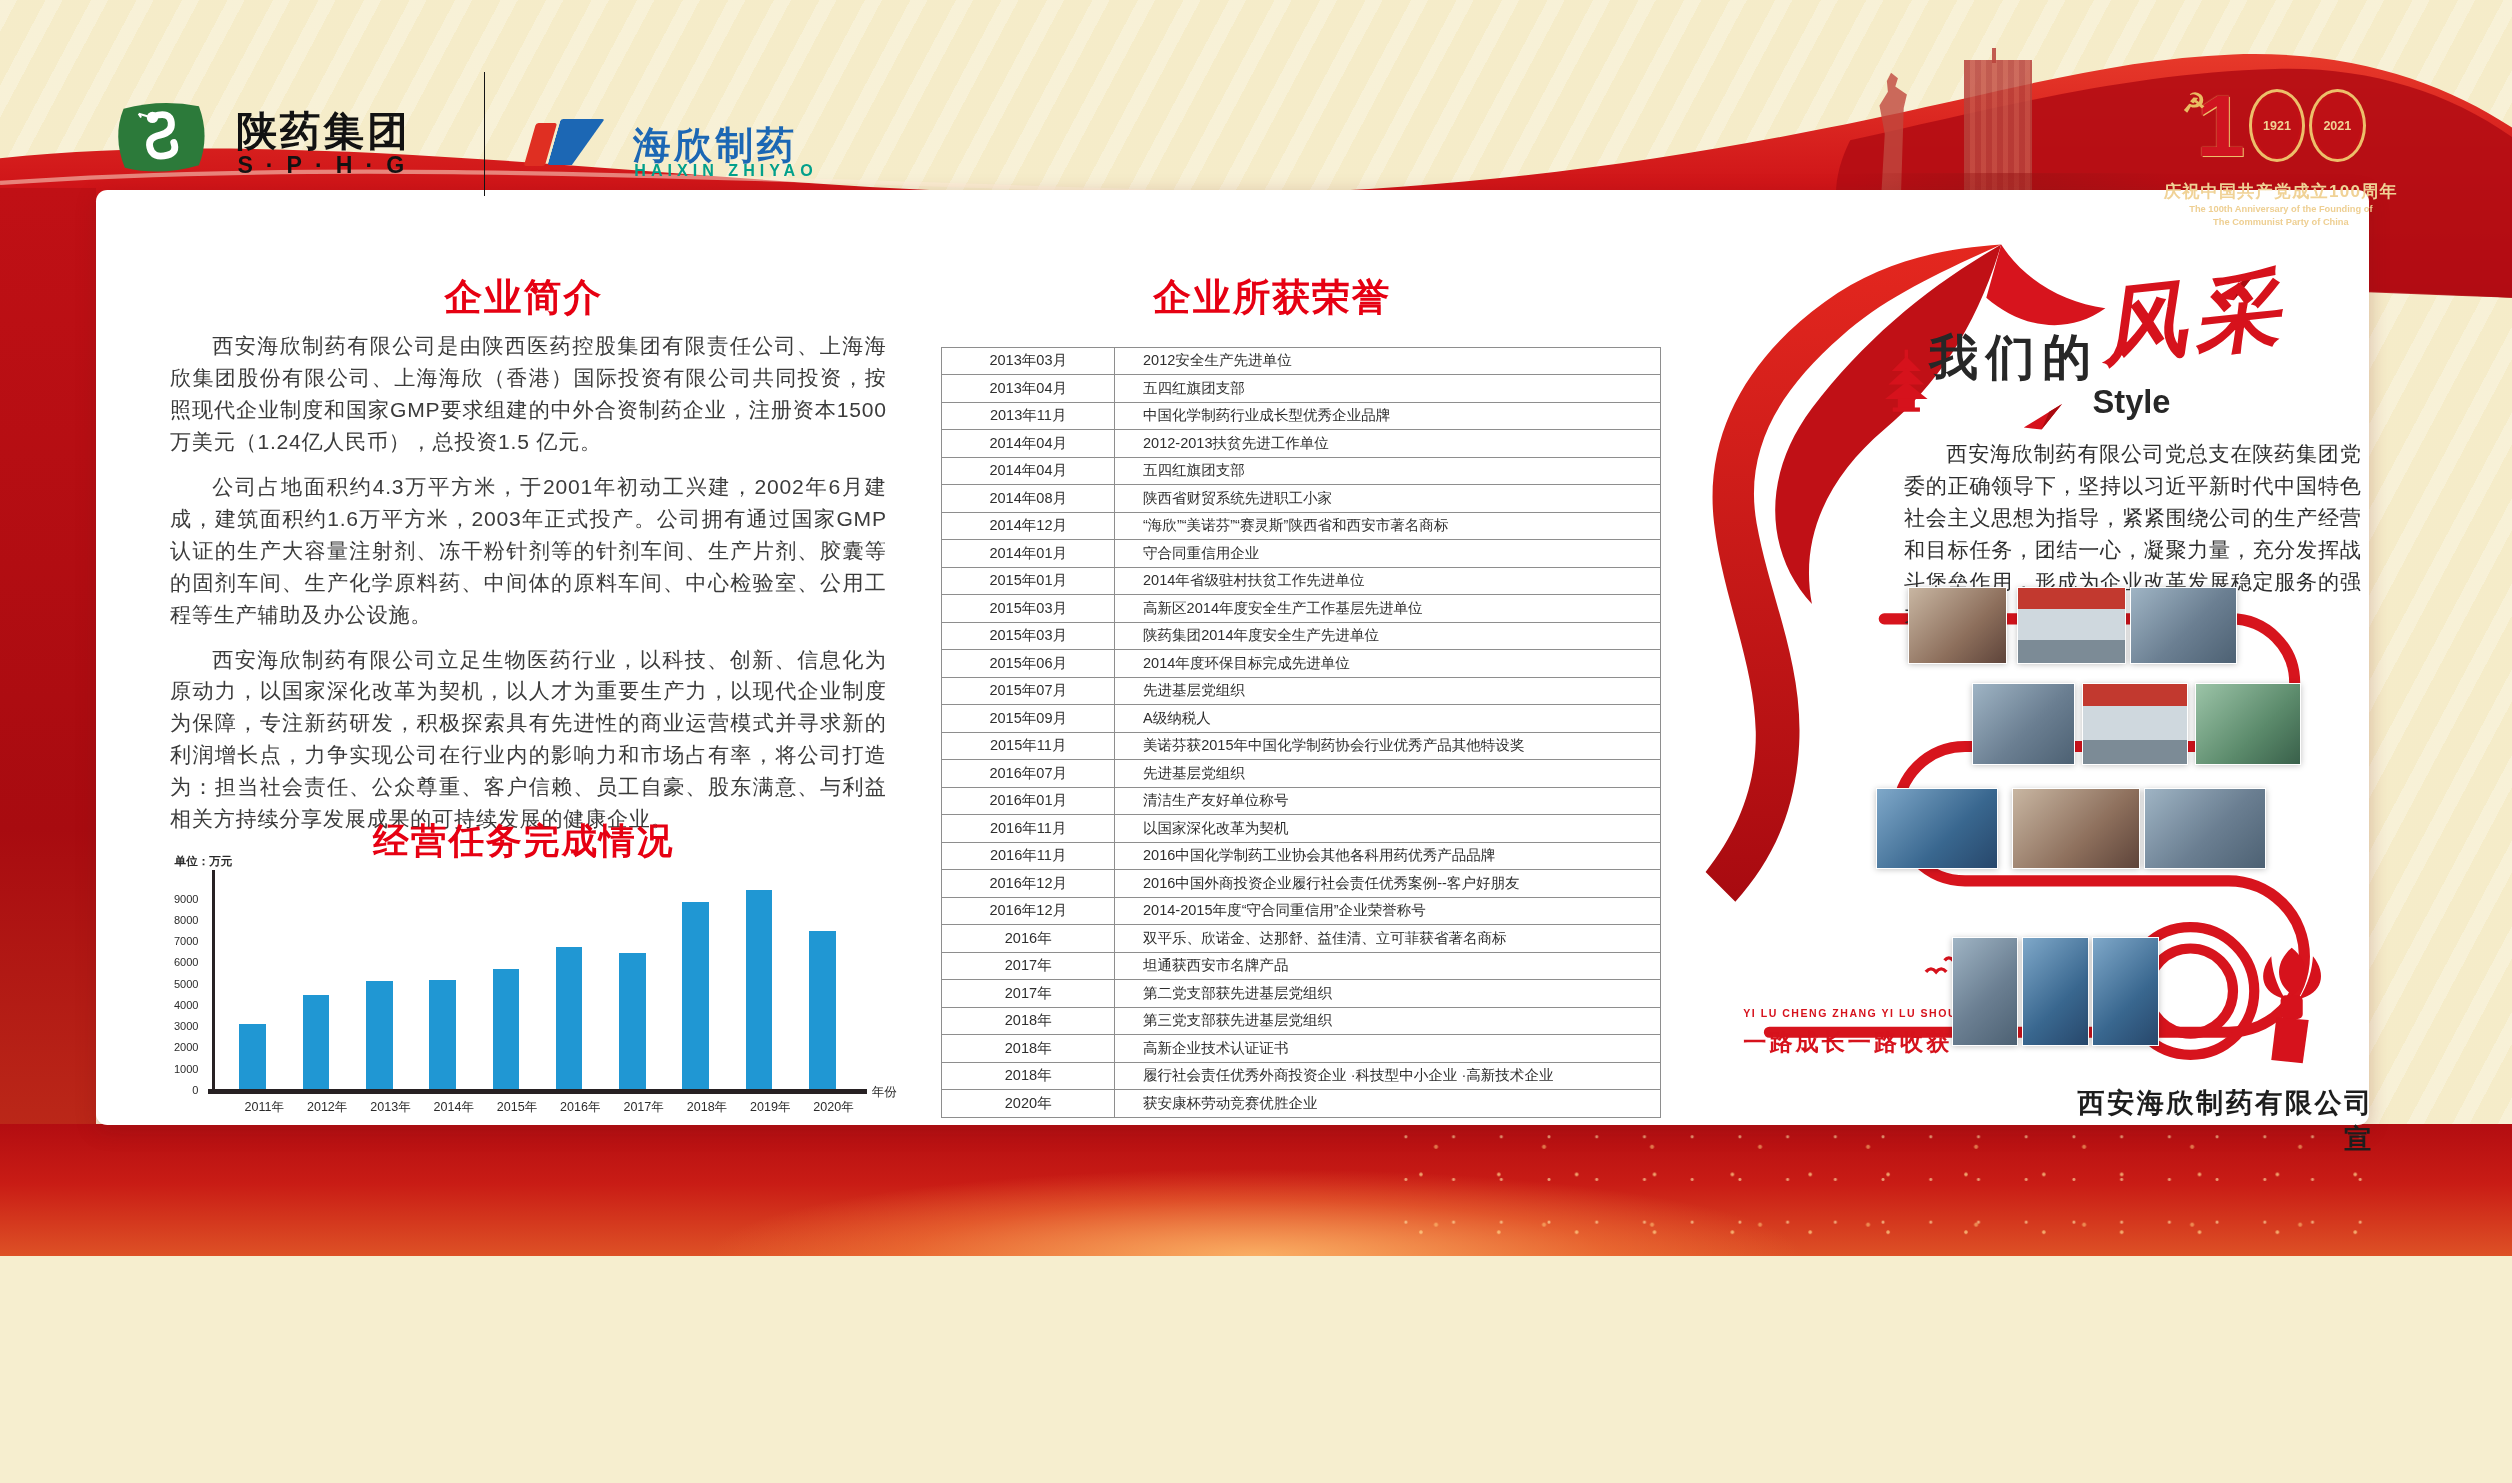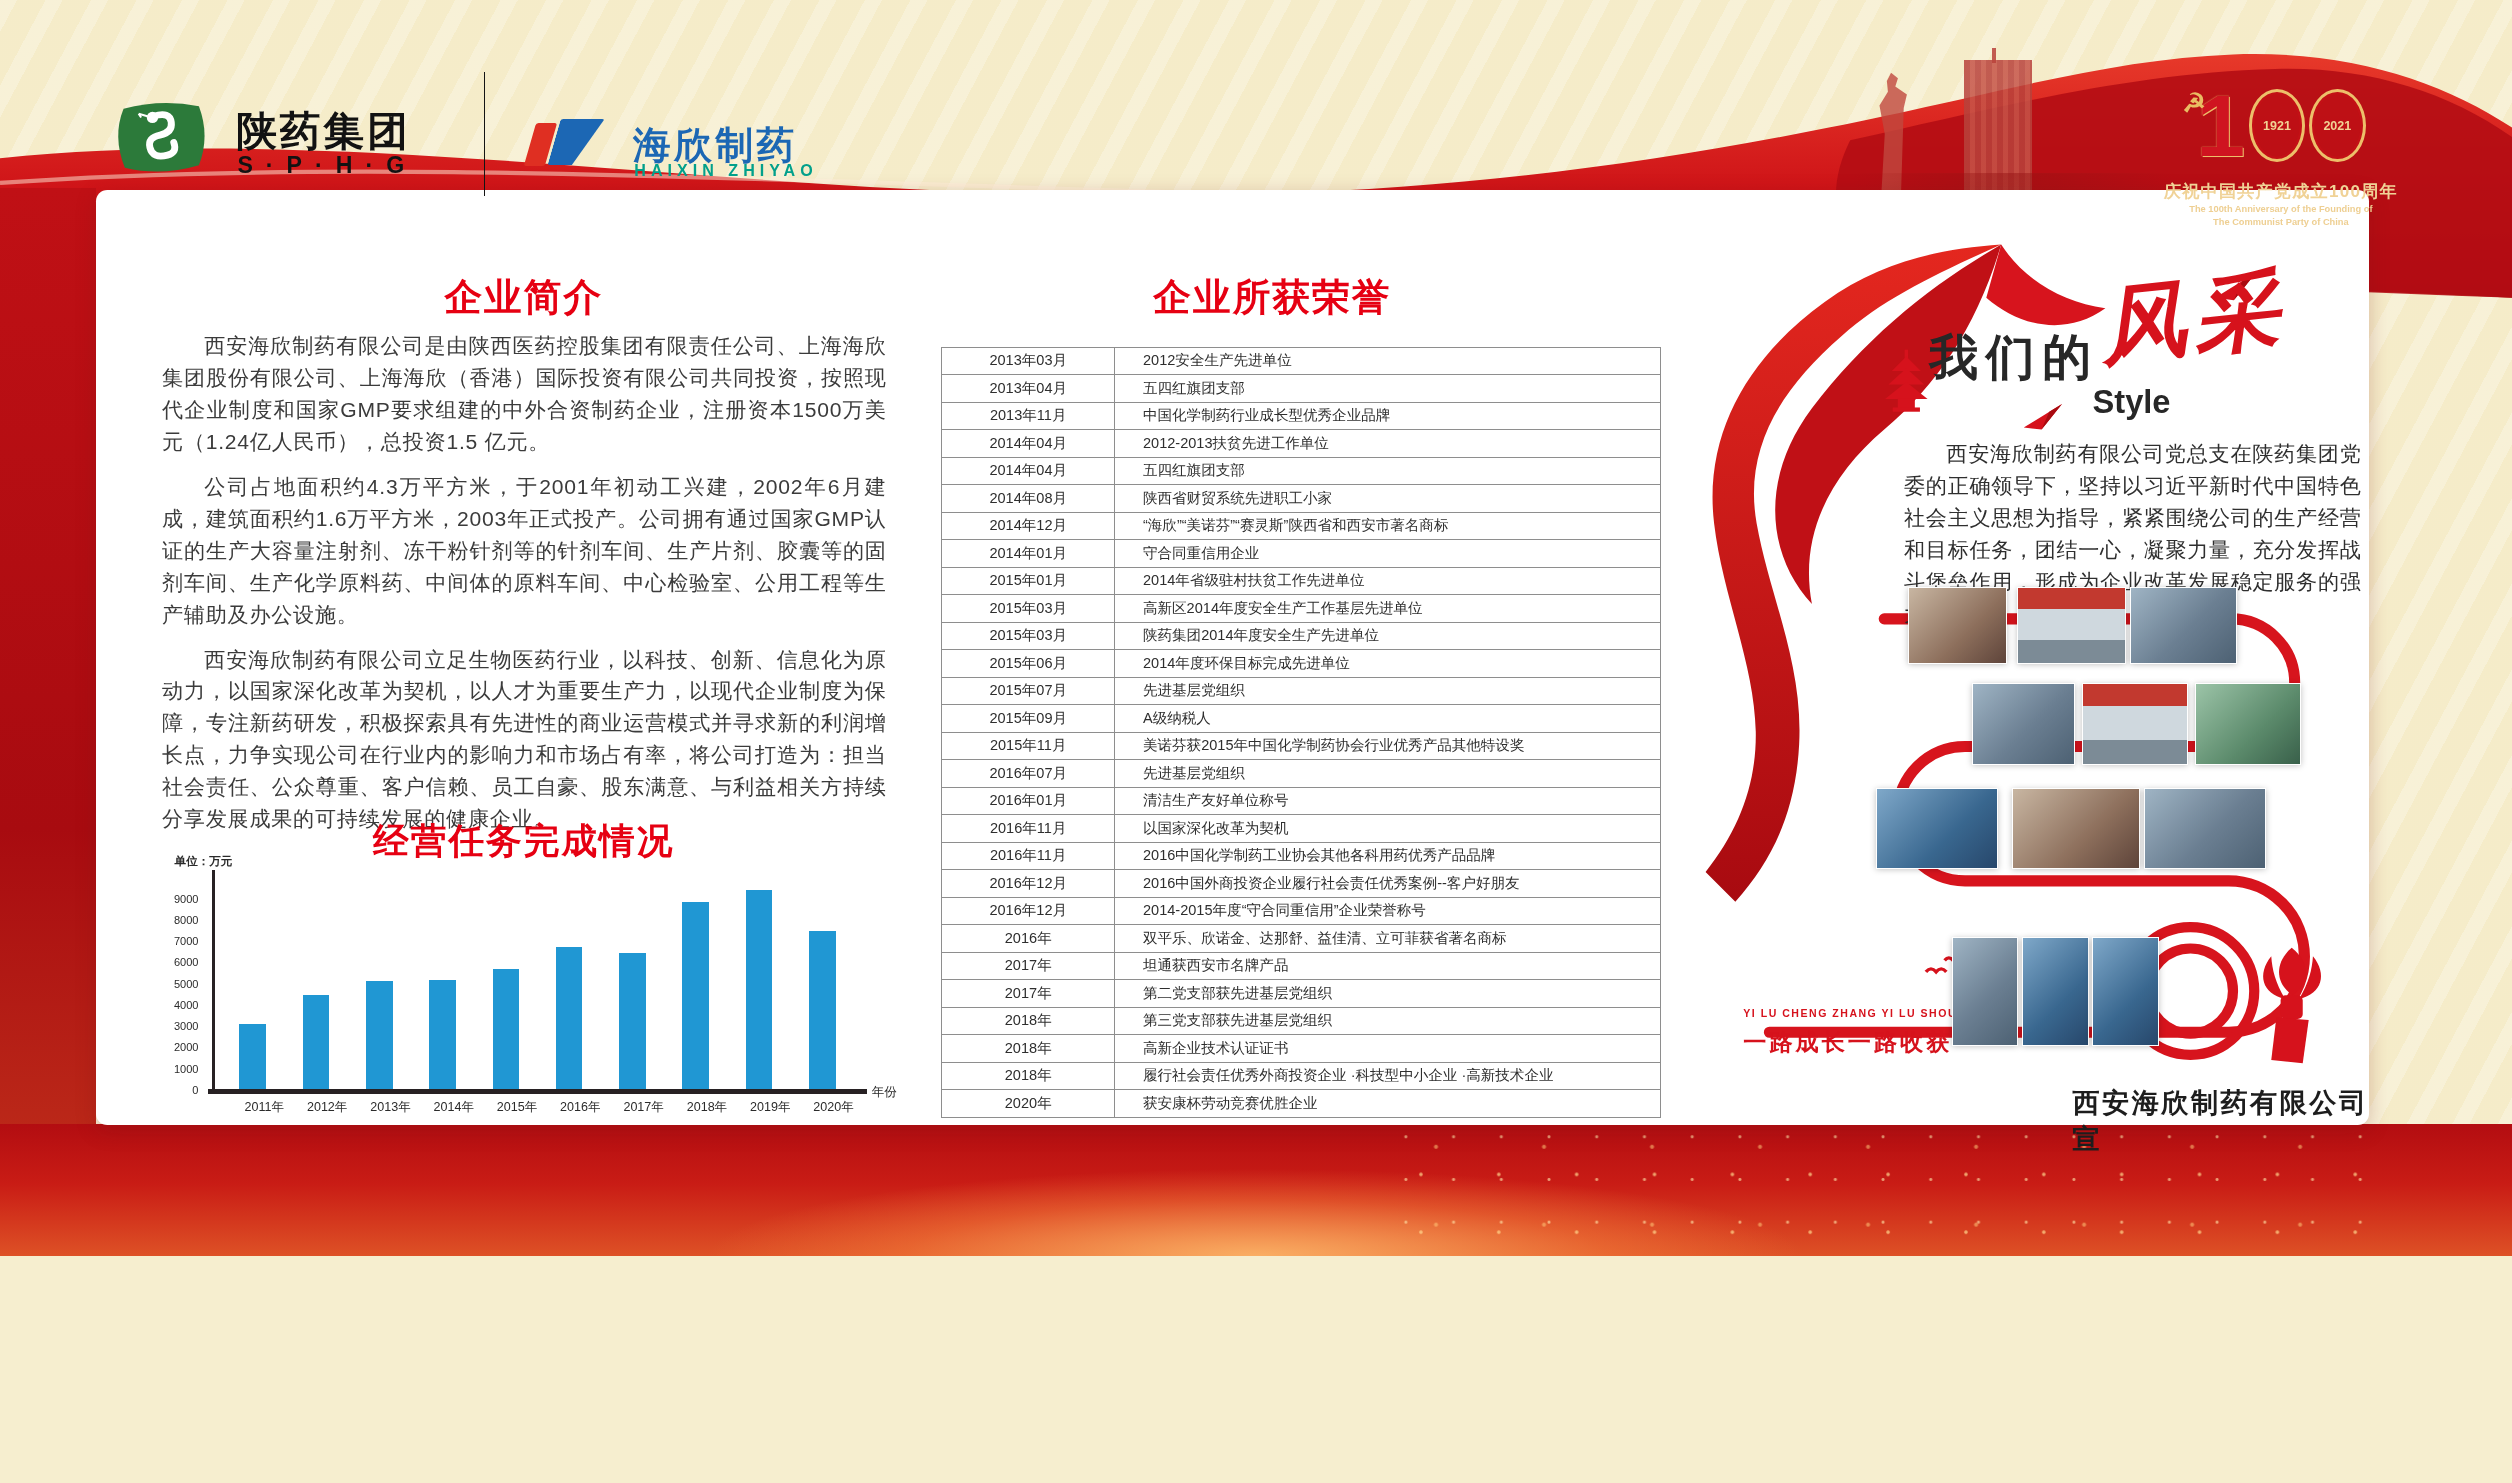--- a/index.html
+++ b/index.html
@@ -61,21 +61,21 @@
   
   .panel { position:absolute; left:3.82vw; top:7.55vw; width:90.5vw; height:37.25vw; background:#fff;
     border-radius:.45vw; z-index:2; box-shadow:0 .2vw .8vw rgba(120,20,20,.25); }
   .z3 { position:absolute; z-index:3; }
 
   
   .sec-title { font-weight:900; color:#e60012; text-align:center; font-size:1.5vw; letter-spacing:.08vw; }
   .intro-title { left:6.4vw; top:10.85vw; width:28.9vw; }
   .intro-text { left:6.45vw; top:13.15vw; width:28.85vw; color:#3b3b3b; font-size:.84vw; line-height:1.27vw;
     text-align:justify; }
-  .intro-text p { text-indent:2em; margin-bottom:.52vw; letter-spacing:.03vw; }
+  .intro-text p { text-indent:2em; margin-bottom:.52vw; letter-spacing:.03vw;margin-left:8px; }
   .chart-title { left:6.4vw; top:32.55vw; width:28.9vw; font-size:1.42vw; }
   .chart-unit { left:6.95vw; top:34vw; font-size:.46vw; color:#2b2b2b; font-weight:700; }
 
   .yaxis { left:8.45vw; top:34.65vw; width:.1vw; height:8.85vw; background:#272123; }
   .baseline { left:8.3vw; top:43.35vw; width:26.2vw; height:.2vw; background:#272123; }
   .ticks { left:6.55vw; top:34.65vw; width:1.7vw; height:8.8vw; }
   .tick { position:absolute; right:.35vw; font-size:.44vw; color:#2b2b2b; width:1.4vw; text-align:right; }
   .bars { left:8.8vw; top:35.2vw; width:25.2vw; height:8.17vw; display:flex; justify-content:space-around; align-items:flex-end; }
   .bar { width:1.06vw; background:#2097d3; }
   .xlabels { left:8.8vw; top:43.75vw; width:25.2vw; display:flex; justify-content:space-around; }
@@ -105,21 +105,21 @@
 
   .photo { position:absolute; z-index:4; border:.06vw solid #fff; box-shadow:0 .05vw .25vw rgba(0,0,0,.25);
     background:linear-gradient(135deg,#9fb4c4,#6b7f92 55%,#4d6173); }
   .photo.warm { background:linear-gradient(135deg,#c8b6a2,#8d6f5c 60%,#5e443a); }
   .photo.redb { background:linear-gradient(180deg,#c2392f 0 28%,#cfd8de 28% 70%,#7c8b96 70%); }
   .photo.blue { background:linear-gradient(135deg,#7fa8c9,#39678f 60%,#27476b); }
   .photo.grn { background:linear-gradient(135deg,#9cc4a8,#5b8a6b 60%,#39604a); }
 
   .slogan { left:69.4vw; top:39.15vw; font-size:.92vw; font-weight:900; color:#d6121c; letter-spacing:.12vw;margin-top:44px; }
   .slogan-py { left:69.4vw; top:40.1vw; font-size:.42vw; font-weight:700; color:#d6121c; letter-spacing:.06vw; }
-  .credit { left:82.5vw; top:43.2vw; width:12vw; font-size:1.08vw; font-weight:900; color:#1d1d1d; letter-spacing:.1vw; }
+  .credit { left:82.5vw; top:43.2vw; width:12vw; text-align:right; font-size:1.08vw; font-weight:900; color:#1d1d1d; letter-spacing:.1vw; }
 </style>
 </head>
 <body>
 
 <div class="board">
 
   <div class="bg-rays"></div>
   <svg class="bgwave" viewBox="0 0 5906 2953" preserveAspectRatio="none">
     <defs>
       <linearGradient id="gw" x1="0" y1="0" x2="0" y2="1">

